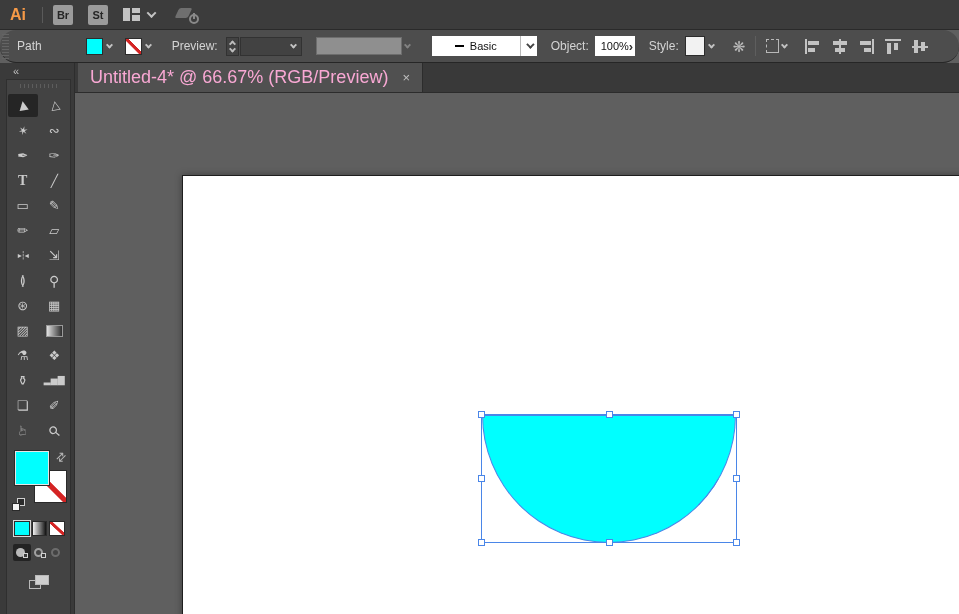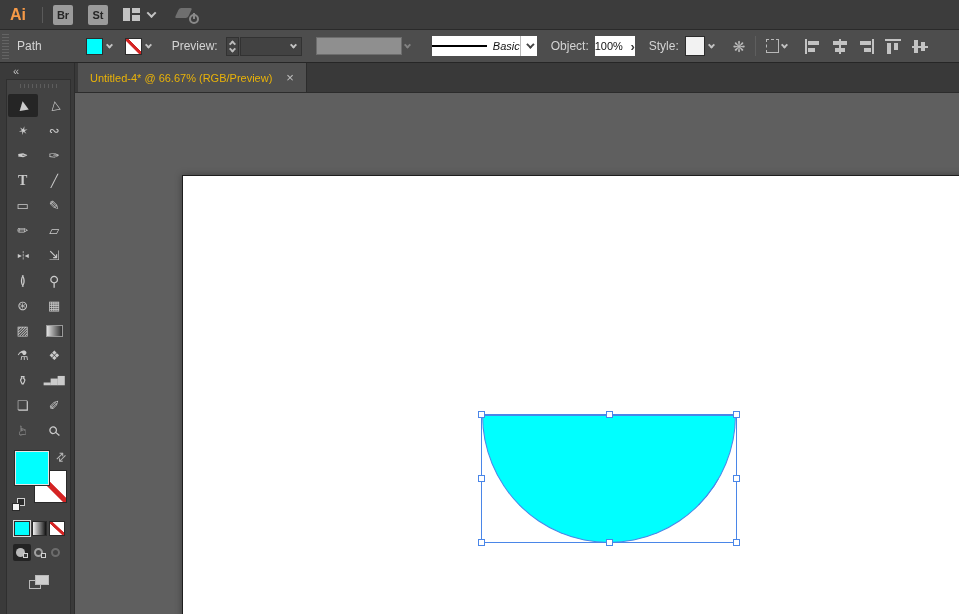--- a/index.html
+++ b/index.html
@@ -37,21 +37,21 @@
   .touch-blob{ position:absolute; left:0; top:2px; width:13px; height:10px; background:#9a9a9a;
     transform:skewX(-25deg); border-radius:2px; }
   .power-ring{ position:absolute; right:0; bottom:0; width:10px; height:10px;
     border:2px solid #c9c9c9; border-radius:50%; }
   .power-stem{ position:absolute; right:4px; bottom:5px; width:2px; height:6px; background:#c9c9c9; }
 
   
   .controlbar{
     position:absolute; left:0; top:30px; width:959px; height:33px;
     background:var(--chrome-mid,#4d4d4d); border-bottom:1px solid #262626;
-    display:flex; align-items:center; font-size:12px; color:#d4d4d4; z-index:29;
+    display:flex; align-items:center; font-size:12px; color:#d4d4d4; z-index:29;border-radius:16px;
   }
   .grip-v{ width:7px; height:26px; margin-left:2px; margin-right:8px;
     background:repeating-linear-gradient(0deg,#646464 0 1px,transparent 1px 3px); }
   .cb-label{ white-space:nowrap; }
   .lbl-path{ margin-right:44px; }
   .swatch{ width:17px; height:17px; border:1px solid #2c2c2c; }
   .swatch.fill{ background:var(--fill-cyan,#00ffff); }
   .swatch.stroke-none{ background:
     linear-gradient(to top right, transparent 42%, var(--none-red,#d42424) 45%, var(--none-red,#d42424) 57%, transparent 60%), #fff; }
   .chev-box{ width:14px; height:17px; display:flex; align-items:center; justify-content:center; }
@@ -60,30 +60,30 @@
     display:flex; flex-direction:column; align-items:center; justify-content:center; gap:3px; margin-right:1px;}
   .stepper i{ width:5px; height:5px; border-right:2px solid #bdbdbd; border-bottom:2px solid #bdbdbd; display:block;}
   .step-up{ transform:rotate(-135deg) translate(-1px,-1px); }
   .step-dn{ transform:rotate(45deg) translate(-1px,-1px); }
   .weight-field{ width:62px; height:19px; background:#424242; border:1px solid #323232;
     display:flex; align-items:center; justify-content:flex-end; }
   .brush-dd{ width:100px; height:20px; margin-left:14px; display:flex; align-items:center; }
   .brush-inner{ width:86px; height:18px; background:var(--disabled-gray,#8f8f8f); border:1px solid #6d6d6d; }
   .brush-chev{ opacity:.45; margin-left:3px; }
   .basic-combo{ margin-left:16px; height:20px; display:flex; align-items:stretch; }
-  .basic-main{ width:88px; background:#fff; display:flex; align-items:center; padding:0 0; gap:6px;font-style:italic; }
+  .basic-main{ width:88px; background:#fff; display:flex; align-items:center; padding:0 23px; gap:6px; }
   .basic-line{ flex:1; height:2px; background:#000; }
   .basic-label{ font-size:11px; color:#111; }
   .basic-chev{ width:17px; background:#fff; border-left:1px solid #b9b9b9;
     display:flex; align-items:center; justify-content:center; }
   .dark-chev{ width:6px; height:6px; border-right:2px solid #444; border-bottom:2px solid #444;
     transform:rotate(45deg) translateY(-2px); display:inline-block;}
   .lbl-opacity{ margin-left:14px; margin-right:6px; }
   .opacity-field{ width:40px; height:20px; background:#fff; color:#111; font-size:11px;
-    display:flex; align-items:center; padding:0 0; }
+    display:flex; align-items:center; padding:0 6px; }
   .opacity-field .val{ flex:1; }
   .opacity-spin{ color:#333; font-weight:bold; font-size:13px; line-height:1; }
   .lbl-style{ margin-left:14px; margin-right:6px;text-align:center; }
   .style-swatch{ width:20px; height:20px; background:#f2f2f2; border:1px solid #2c2c2c; }
   .icon-recolor{ margin-left:14px; font-size:15px; color:#b9b9b9; line-height:1; }
   .cb-sep{ width:1px; height:20px; background:#5e5e5e; margin:0 10px; }
   .isolate{ display:flex; align-items:center; gap:3px; }
   .isolate-box{ width:13px; height:14px; border:1px solid #b8b8b8; border-top-style:dashed; border-left-style:dashed; display:block; }
   .aligns{ display:flex; align-items:center; margin-left:16px; }
   .align{ width:19px; height:17px; position:relative; margin-right:8px; }
@@ -149,21 +149,21 @@
 
   .screen-mode{ margin:14px auto 0 auto; position:relative; width:20px; height:14px; }
   .sm-back{ position:absolute; left:0; bottom:0; width:12px; height:9px; border:1px solid #b9b9b9; }
   .sm-front{ position:absolute; right:0; top:0; width:14px; height:10px; border:1px solid #b9b9b9; background:#cfcfcf; }
 
   
   .tabstrip{ position:absolute; left:75px; top:63px; right:0; height:30px;
     background:var(--tab-strip,#393939); border-bottom:1px solid #2c2c2c; display:flex; z-index:19; }
   .doc-tab{ margin-left:3px; height:100%; background:var(--tab-active,#505050);
     display:flex; align-items:center; padding:0 12px; border-right:1px solid #2c2c2c; }
-  .doc-title{ font-size:11px; color:#eab308; white-space:nowrap; }
+  .doc-title{ font-size:18px; color:#f9a8d4; white-space:nowrap; }
   .tab-close{ margin-left:14px; color:#c0c0c0; font-size:13px; line-height:1; cursor:default; }
 
   
   .canvas{ position:absolute; left:75px; top:93px; right:0; bottom:0;
     background:var(--pasteboard,#5f5f5f); overflow:hidden; z-index:1; }
   .artboard{ position:absolute; left:107px; top:82px; right:-6px; bottom:-6px;
     background:#ffffff; border:1px solid #1e1e1e; box-shadow:0 0 7px rgba(0,0,0,.35); }
   .sel-bbox{ position:absolute; left:406px; top:321px; width:256px; height:129px;
     border:1px solid var(--sel-blue,#4a86e8); }
   .semicircle{ position:absolute; left:0; top:0; width:254px; height:128px;

